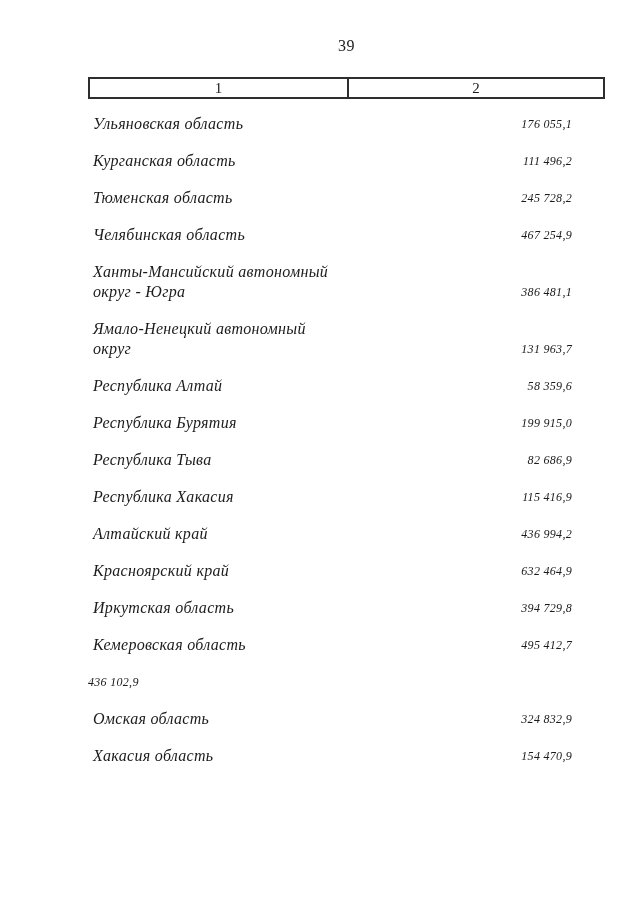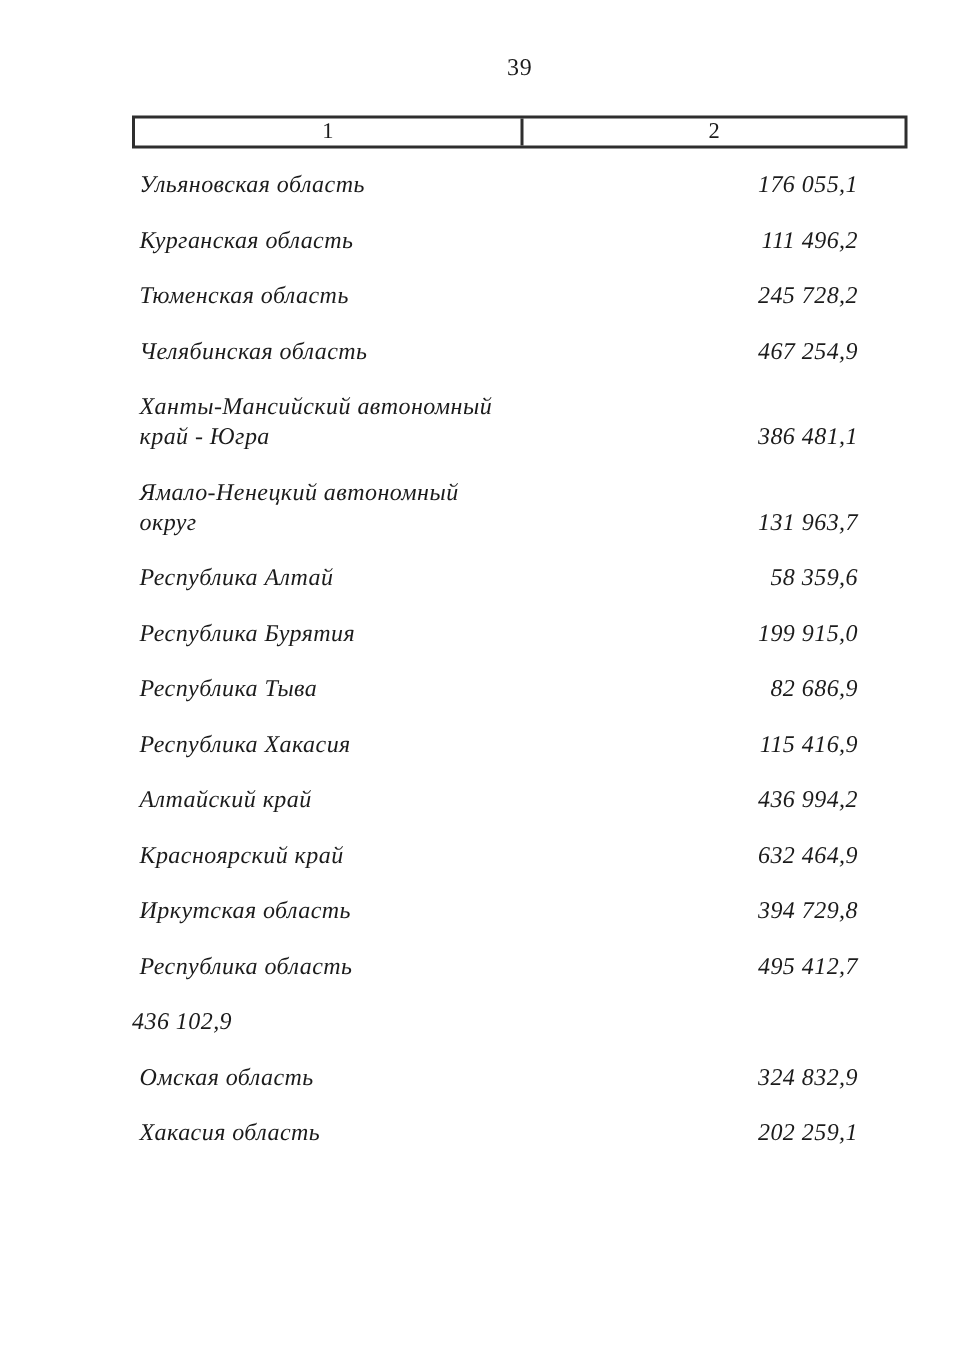--- a/index.html
+++ b/index.html
@@ -65,21 +65,21 @@
   .region-name {
     padding-left: 5px;
     max-width: 330px;
     white-space: pre-line;
     font-size: 16px;
     line-height: 20px;
     letter-spacing: 0.3px;
   }
   .region-value {
     padding-right: 33px;
-    font-size: 16px;
+    font-size: 12px;
     line-height: 20px;
     letter-spacing: 0.3px;
     white-space: nowrap;
   }
 </style>
 </head>
 <body>
 
 <div class="page">
 
@@ -102,21 +102,21 @@
     <div class="row">
       <div class="region-name">Тюменская область</div>
       <div class="region-value">245 728,2</div>
     </div>
     <div class="row">
       <div class="region-name">Челябинская область</div>
       <div class="region-value">467 254,9</div>
     </div>
     <div class="row">
       <div class="region-name">Ханты-Мансийский автономный
-край - Югра</div>
+округ - Югра</div>
       <div class="region-value">386 481,1</div>
     </div>
     <div class="row">
       <div class="region-name">Ямало-Ненецкий автономный
 округ</div>
       <div class="region-value">131 963,7</div>
     </div>
     <div class="row">
       <div class="region-name">Республика Алтай</div>
       <div class="region-value">58 359,6</div>
@@ -139,29 +139,29 @@
     </div>
     <div class="row">
       <div class="region-name">Красноярский край</div>
       <div class="region-value">632 464,9</div>
     </div>
     <div class="row">
       <div class="region-name">Иркутская область</div>
       <div class="region-value">394 729,8</div>
     </div>
     <div class="row">
-      <div class="region-name">Республика область</div>
+      <div class="region-name">Кемеровская область</div>
       <div class="region-value">495 412,7</div>
     </div>
     <div class="row">
       <div class="region-value">436 102,9</div>
     </div>
     <div class="row">
       <div class="region-name">Омская область</div>
       <div class="region-value">324 832,9</div>
     </div>
     <div class="row">
       <div class="region-name">Хакасия область</div>
-      <div class="region-value">202 259,1</div>
+      <div class="region-value">154 470,9</div>
     </div>
   </div>
 
 </div>
 
 </body></html>

